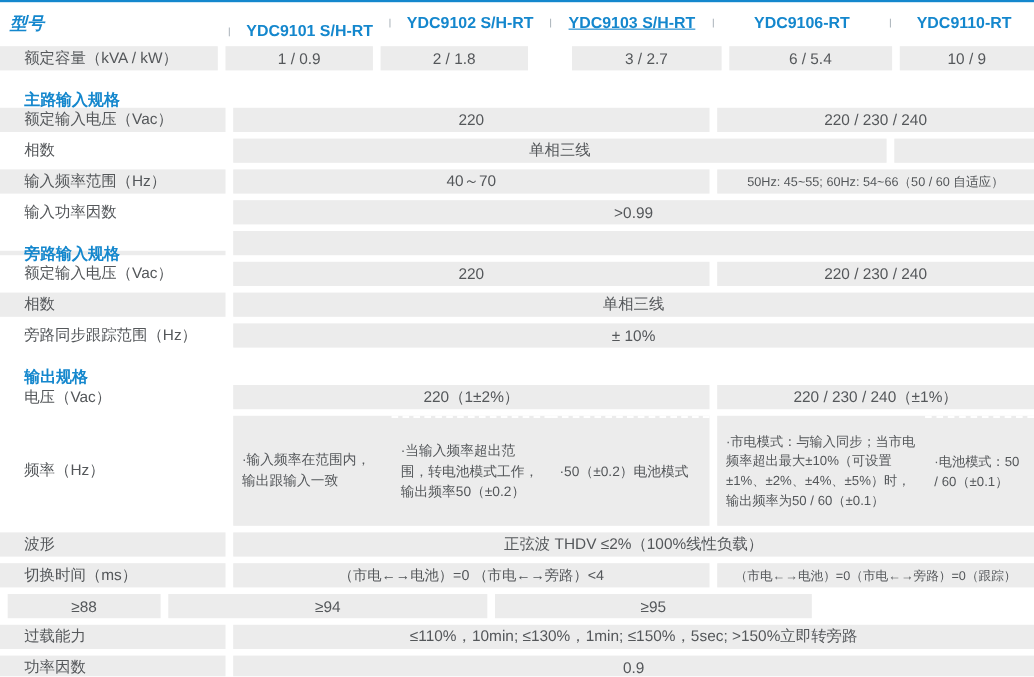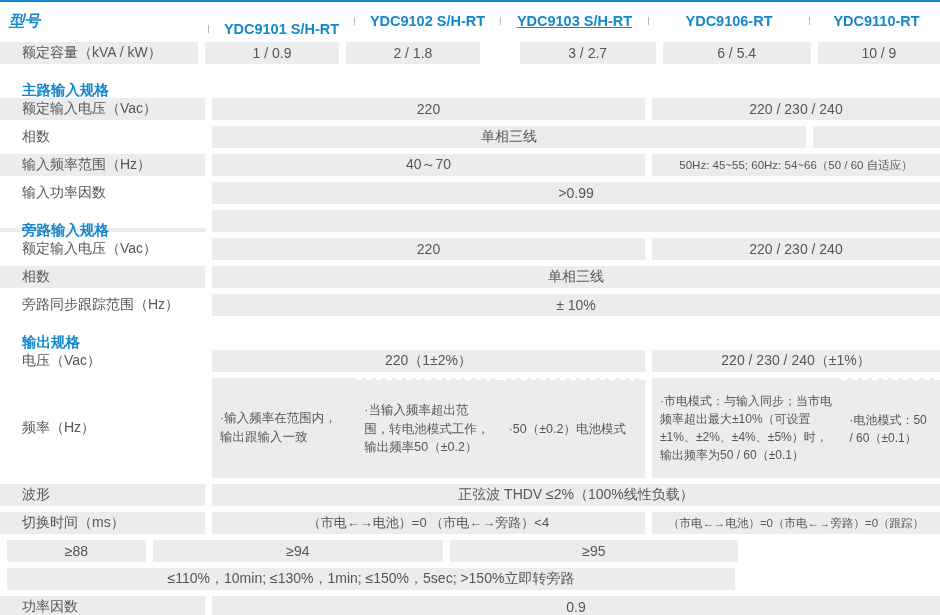--- a/index.html
+++ b/index.html
@@ -148,20 +148,21 @@
         <div class="rlabel shaded">切换时间（ms）</div>
         <div class="cell mid" style="width: 433px;">（市电←→电池）=0 （市电←→旁路）&lt;4</div>
         <div class="cell small" style="width: 288px;">（市电←→电池）=0（市电←→旁路）=0（跟踪）</div>
       </div>
       <div class="row">
         <div class="cell" style="width: 139px;">≥88</div>
         <div class="cell" style="width: 290px;">≥94</div>
         <div class="cell" style="width: 288px;">≥95</div>
       </div>
       <div class="row">
+        <div class="rlabel shaded">过载能力</div>
         <div class="cell" style="width: 728px;">≤110%，10min; ≤130%，1min; ≤150%，5sec; &gt;150%立即转旁路</div>
       </div>
       <div class="row">
         <div class="rlabel shaded">功率因数</div>
         <div class="cell" style="width: 728px;">0.9</div>
       </div>
     </div>
 </div>
 
 </body></html>

